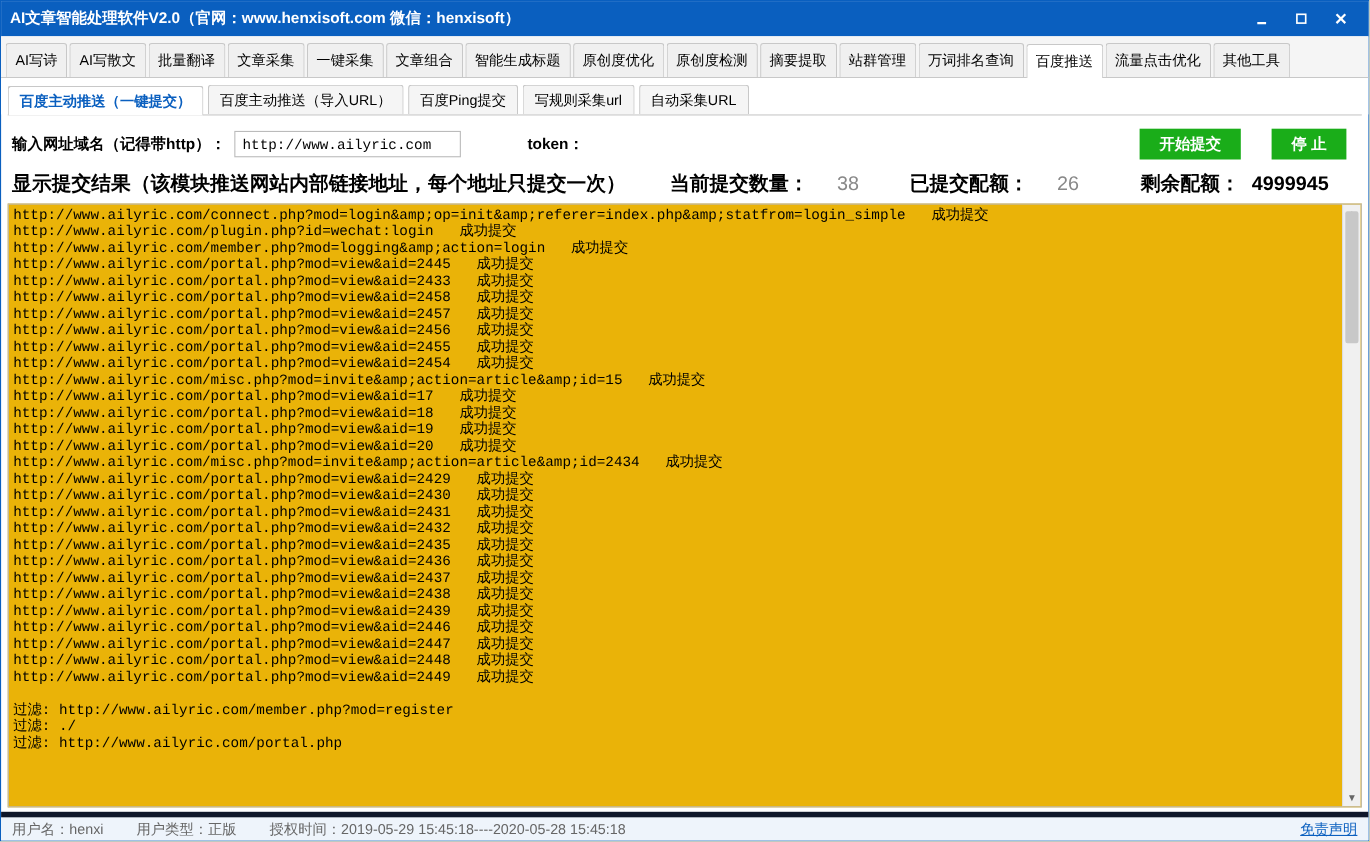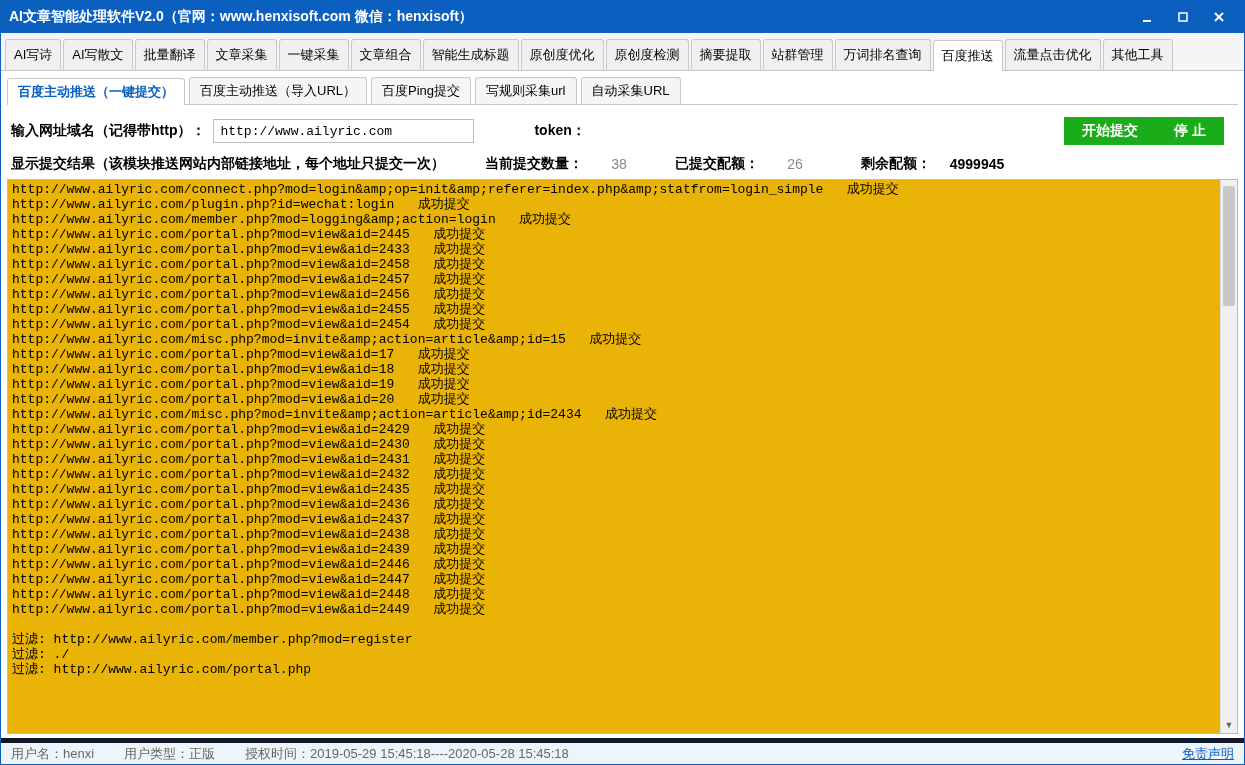--- a/index.html
+++ b/index.html
@@ -11,22 +11,22 @@
 .tabstrip { display:flex; border-bottom:1px solid #c8c8c8; background:#f5f5f5; padding:6px 4px 0 4px; flex-wrap:nowrap; }
 .tab { padding:6px 8px; border:1px solid #c8c8c8; border-bottom:none; background:#f0f0f0; margin-right:2px; font-size:13px; cursor:pointer; border-radius:3px 3px 0 0; white-space:nowrap; position:relative; }
 .tab.active { background:#fff; color:#000; top:1px; }
 .subtabstrip { display:flex; padding:6px 6px 0 6px; background:#fff; }
 .subtab { padding:4px 10px; border:1px solid #c8c8c8; border-bottom:none; border-radius:3px 3px 0 0; margin-right:4px; font-size:13px; cursor:pointer; background:#f5f5f5; }
 .subtab.active { background:#fff; color:#0a5fbf; font-weight:bold; position:relative; top:1px; }
 .subtabs-line { border-bottom:1px solid #c8c8c8; margin:0 6px; }
 .controls { display:flex; align-items:center; padding:12px 10px 8px 10px; gap:0; }
 .controls .lbl { font-size:14px; font-weight:bold; color:#000; margin-right:8px; }
 .controls input.txt { height:24px; border:1px solid #bbb; padding:2px 6px; font-family: "Courier New", SimSun, monospace; font-size:13px; }
-.btn-green { background:#1aad19; color:#fff; border:none; height:28px; padding:0 18px; font-size:14px; font-weight:bold; cursor:pointer; margin-left:0; }
-.statusline { display:flex; align-items:center; padding:2px 10px 4px 10px; font-size:14px; }
+.btn-green { background:#1aad19; color:#fff; border:none; height:28px; padding:0 18px; font-size:14px; font-weight:bold; cursor:pointer; margin-left:28px; }
+.statusline { display:flex; align-items:center; padding:2px 10px 4px 10px; font-size:18px; }
 .statusline .lbl { font-weight:bold; color:#000; }
 .statusline .num { color:#888; margin:0 6px; min-width:60px; display:inline-block; text-align:center; }
 .logarea { flex:1; margin:2px 6px 4px 6px; border:1px solid #bbb; background:#eab308; position:relative; overflow:hidden;padding-left:12px; }
 .loginner { position:absolute; inset:0 17px 0 0; overflow:hidden; padding:2px 4px; font-family:"Courier New", SimSun, monospace; font-size:13px; line-height:15px; white-space:pre; color:#000; }
 .logscroll { position:absolute; right:0; top:0; bottom:0; width:17px; background:#f0f0f0; border-left:1px solid #ddd; }
 .logscroll .thumb { position:absolute; left:2px; right:2px; top:6px; height:120px; background:#c8c8c8; border-radius:2px; }
 .logscroll .arrow { position:absolute; left:0; right:0; height:16px; display:flex; align-items:center; justify-content:center; color:#666; font-size:9px; }
 .logscroll .arrow.up { top:0; } .logscroll .arrow.down { bottom:0; }
 .footer { height:26px; background:#eef4fb; border-top:5px solid #0f172a; display:flex; align-items:center; padding:0 10px; font-size:13px; color:#666; }
 .footer .seg { margin-right:30px; }
@@ -81,21 +81,21 @@
       <div class="subtab active">百度主动推送（一键提交）</div>
       <div class="subtab">百度主动推送（导入URL）</div>
       <div class="subtab">百度Ping提交</div>
       <div class="subtab">写规则采集url</div>
       <div class="subtab">自动采集URL</div>
     </div>
   <div class="subtabs-line"></div>
 
   <div class="controls">
     <span class="lbl">输入网址域名（记得带http）：</span>
-    <input class="txt" style="width: 261px;" value="http://www.ailyric.com">
+    <input class="txt" style="width: 206px;" value="http://www.ailyric.com">
     <span style="width:60px"></span>
     <span class="lbl">token：</span>
     <span style="flex:1"></span>
     <button class="btn-green">开始提交</button>
     <button class="btn-green">停 止</button>
     <span style="width:10px"></span>
   </div>
 
   <div class="statusline">
     <span class="lbl">显示提交结果（该模块推送网站内部链接地址，每个地址只提交一次）</span>

